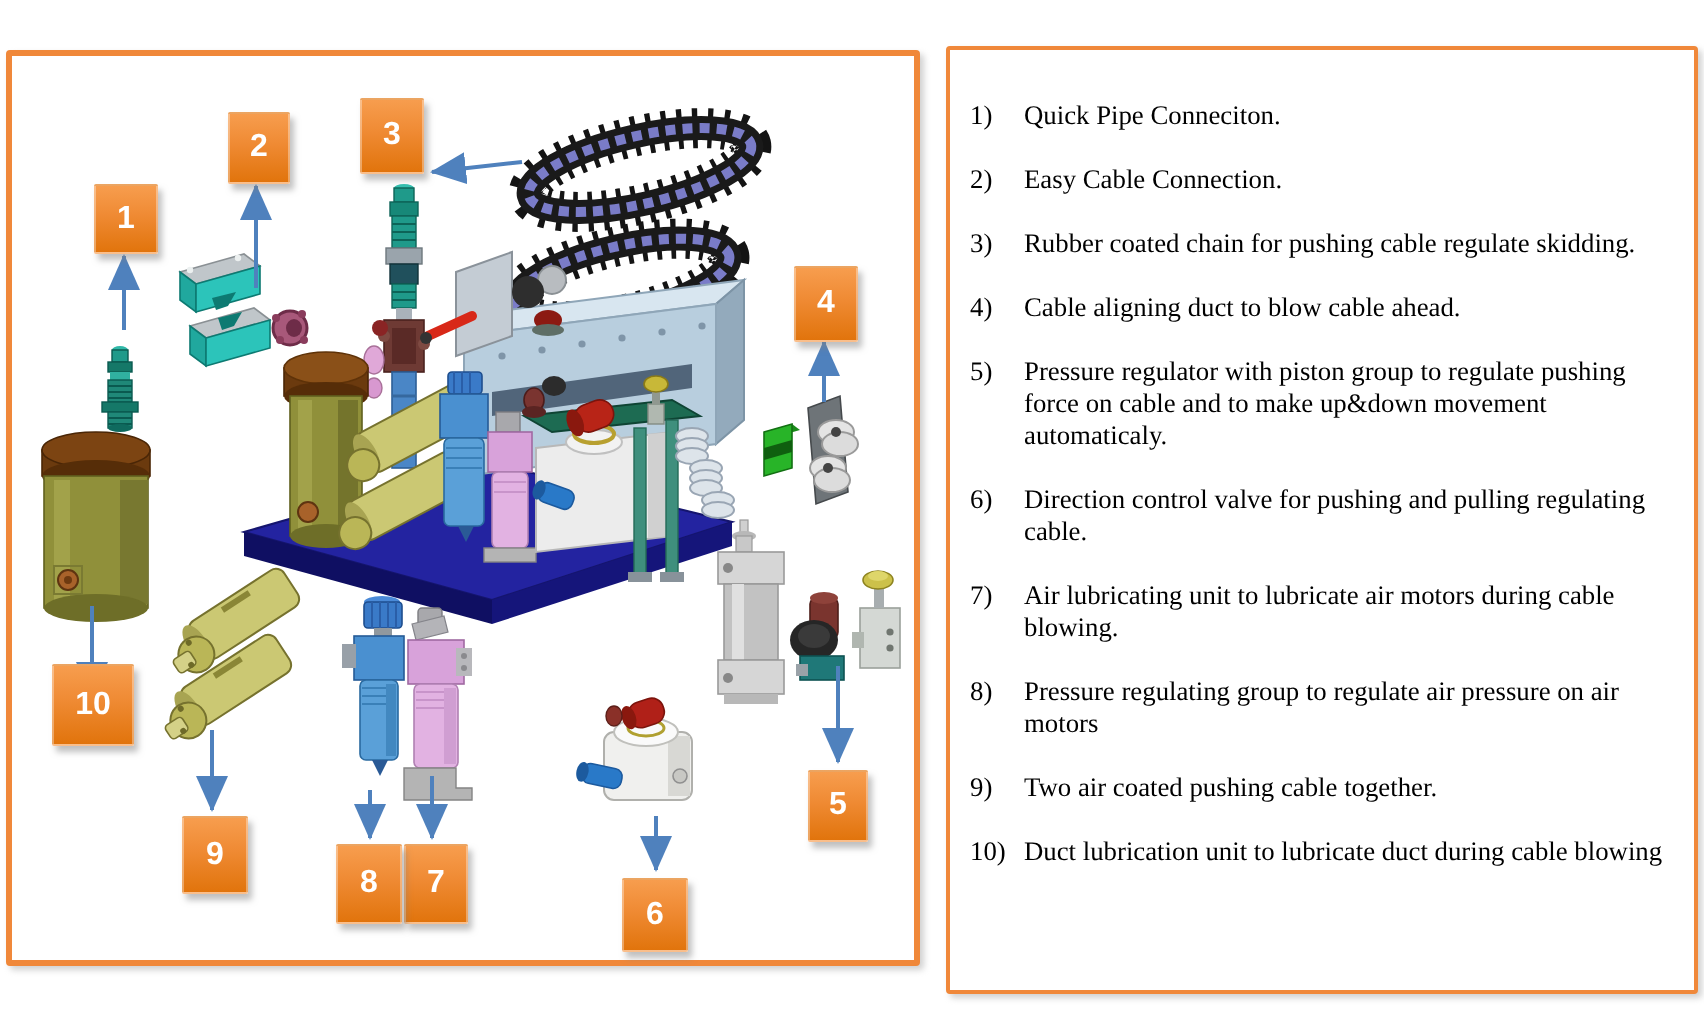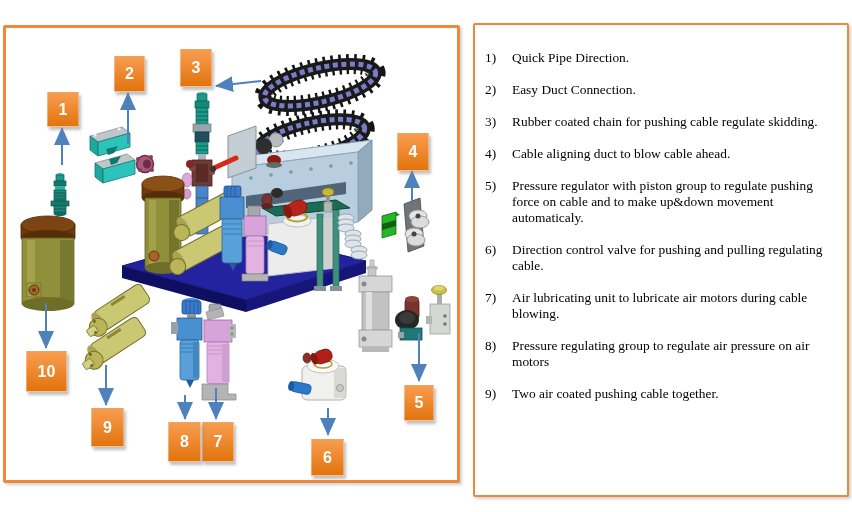--- a/index.html
+++ b/index.html
@@ -354,33 +354,33 @@
       </div>
     <div class="plabel" style="left:196px;top:394px;width:30px;height:38px">
         <span>7</span>
       </div>
     <div class="plabel" style="left:162px;top:394px;width:31px;height:38px">
         <span>8</span>
       </div>
     <div class="plabel" style="left:85px;top:380px;width:31px;height:37px">
         <span>9</span>
       </div>
-    <div class="plabel" style="left:20px;top:323px;width:39px;height:39px">
+    <div class="plabel" style="left:20px;top:304px;width:39px;height:39px">
         <span>10</span>
       </div>
   </div>
 
   <div class="legend-panel">
     <div class="legend-item">
       <span class="num">1)</span>
-      <span class="txt">Quick Pipe Direction.</span>
+      <span class="txt">Quick Pipe Conneciton.</span>
     </div>
     <div class="legend-item">
       <span class="num">2)</span>
-      <span class="txt">Easy Duct Connection.</span>
+      <span class="txt">Easy Cable Connection.</span>
     </div>
     <div class="legend-item">
       <span class="num">3)</span>
       <span class="txt">Rubber coated chain for pushing cable regulate skidding.</span>
     </div>
     <div class="legend-item">
       <span class="num">4)</span>
       <span class="txt">Cable aligning duct to blow cable ahead.</span>
     </div>
     <div class="legend-item">
@@ -396,15 +396,19 @@
       <span class="txt">Air lubricating unit to lubricate air motors during cable blowing.</span>
     </div>
     <div class="legend-item">
       <span class="num">8)</span>
       <span class="txt">Pressure regulating group to regulate air pressure on air motors</span>
     </div>
     <div class="legend-item">
       <span class="num">9)</span>
       <span class="txt">Two air coated pushing cable together.</span>
     </div>
+    <div class="legend-item">
+      <span class="num">10)</span>
+      <span class="txt">Duct lubrication  unit to lubricate duct during cable blowing</span>
+    </div>
   </div>
 
 </div>
 
 </body></html>

